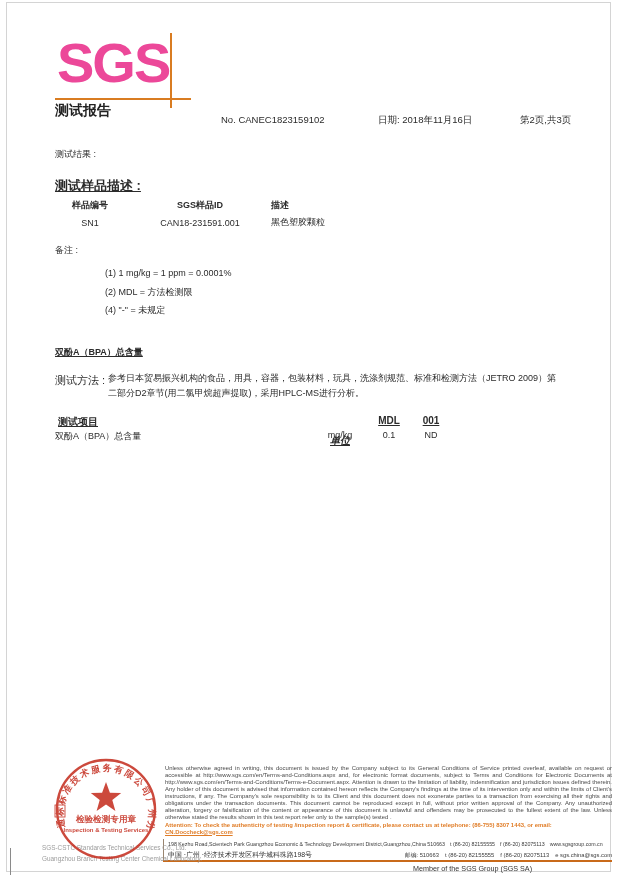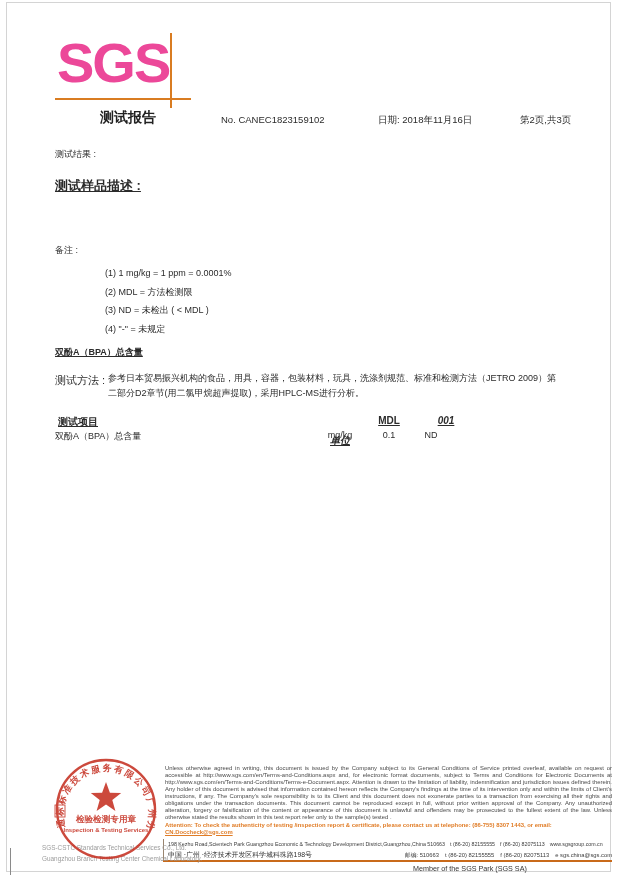--- a/index.html
+++ b/index.html
@@ -6,21 +6,21 @@
   .page{position:relative;width:619px;height:875px;background:#fff;overflow:hidden;
         font-family:"Liberation Sans", sans-serif;color:#2b2b2b;}
   .page-border{position:absolute;left:6px;top:2px;width:605px;height:870px;
         border:1px solid #d4d4d4;box-sizing:border-box;}
   .abs{position:absolute;white-space:nowrap;}
 
   
   .logo{left:57px;top:30px;font-size:56px;font-weight:bold;color:#ec4899;letter-spacing:-2px;}
   .logo-hline{left:55px;top:98px;width:136px;height:2px;background:#d97c21;}
   .logo-vline{left:170px;top:33px;width:2px;height:75px;background:#d97c21;}
-  .doc-title{left:55px;top:109px;font-size:14px;font-weight:bold;color:#222;margin-left:45px;}
+  .doc-title{left:55px;top:102px;font-size:14px;font-weight:bold;color:#222;}
   .report-no{left:221px;top:114px;font-size:9.5px;}
   .date{left:378px;top:114px;font-size:9.5px;}
   .pageinfo{left:520px;top:114px;font-size:9.5px;}
 
   .results-label{left:55px;top:148px;font-size:9px;}
   .sample-heading{left:55px;top:177px;font-size:13px;font-weight:bold;text-decoration:underline;}
 
   
   .sample-table{position:absolute;left:45px;top:197px;border-collapse:collapse;font-size:9px;}
   .sample-table th{font-weight:bold;padding:2px 6px;}
@@ -35,21 +35,21 @@
   .bpa-heading{left:55px;top:346px;font-size:9px;font-weight:bold;text-decoration:underline;}
   .method-label{left:55px;top:373px;font-size:11px;}
   .method-text{position:absolute;left:108px;top:371px;width:454px;font-size:9px;
                line-height:1.72;white-space:normal;}
 
   
   .rt-h{font-size:10px;font-weight:bold;text-decoration:underline;}
   .rt-item-h{left:58px;top:415px;}
   .rt-unit-h{left:322px;top:415px;width:36px;text-align:center;font-style:italic;margin-top:19px;}
   .rt-mdl-h{left:374px;top:415px;width:30px;text-align:center;}
-  .rt-001-h{left:417px;top:415px;width:28px;text-align:center;font-style:italic;margin-left:15px;}
+  .rt-001-h{left:417px;top:415px;width:28px;text-align:center;}
   .rt-v{font-size:9px;}
   .rt-item{left:55px;top:430px;}
   .rt-unit{left:322px;top:430px;width:36px;text-align:center;}
   .rt-mdl{left:374px;top:430px;width:30px;text-align:center;}
   .rt-001{left:417px;top:430px;width:28px;text-align:center;}
 
   
   .stamp{position:absolute;left:50px;top:756px;width:112px;height:110px;z-index:3;}
   .company-gray{position:absolute;left:42px;top:842px;z-index:1;font-size:6.4px;
                 line-height:11px;color:#9c9c9c;white-space:nowrap;}
@@ -81,26 +81,41 @@
   <div class="abs logo-vline"></div>
 
   <div class="abs doc-title">测试报告</div>
   <div class="abs report-no">No. CANEC1823159102</div>
   <div class="abs date">日期: 2018年11月16日</div>
   <div class="abs pageinfo">第2页,共3页</div>
 
   <div class="abs results-label">测试结果 :</div>
   <div class="abs sample-heading">测试样品描述 :</div>
 
+  <table class="sample-table">
+    <thead>
+      <tr>
+        <th class="c w1">样品编号</th>
+        <th class="c w2">SGS样品ID</th>
+        <th class="l w3">描述</th>
+      </tr>
+    </thead>
+    <tbody>
+      <tr>
+        <td class="c">SN1</td>
+        <td class="c">CAN18-231591.001</td>
+        <td class="l">黑色塑胶颗粒</td>
+      </tr>
+    </tbody>
+  </table>
 
   <div class="abs notes-label">备注 :</div>
   <div class="notes">
     <div>(1) 1 mg/kg = 1 ppm = 0.0001%</div>
     <div>(2) MDL = 方法检测限</div>
-    <div>(3) ND = 未检出 ( &lt; MDL )</div>
     <div>(4) "-" = 未规定</div>
   </div>
 
   <div class="abs bpa-heading">双酚A（BPA）总含量</div>
   <div class="abs method-label">测试方法 :</div>
   <div class="method-text">参考日本贸易振兴机构的食品，用具，容器，包装材料，玩具，洗涤剂规范、标准和检测方法（JETRO 2009）第二部分D2章节(用二氯甲烷超声提取)，采用HPLC-MS进行分析。</div>
 
   <div class="abs rt-h rt-item-h">测试项目</div>
   <div class="abs rt-h rt-unit-h">单位</div>
   <div class="abs rt-h rt-mdl-h">MDL</div>
@@ -146,14 +161,14 @@
     <div class="addr-row2">
       <span>中国 ·广州 ·经济技术开发区科学城科珠路198号</span>
       <span class="latin zip">邮编: 510663</span>
       <span class="latin">t (86-20) 82155555</span>
       <span class="latin">f (86-20) 82075113</span>
       <a class="latin" style="color:#3c3c3c;text-decoration:none;">e  sgs.china@sgs.com</a>
     </div>
   </div>
 
   <div class="abs orange-rule"></div>
-  <div class="abs member">Member of the SGS Park (SGS SA)</div>
+  <div class="abs member">Member of the SGS Group (SGS SA)</div>
 </div>
 
 </body></html>

